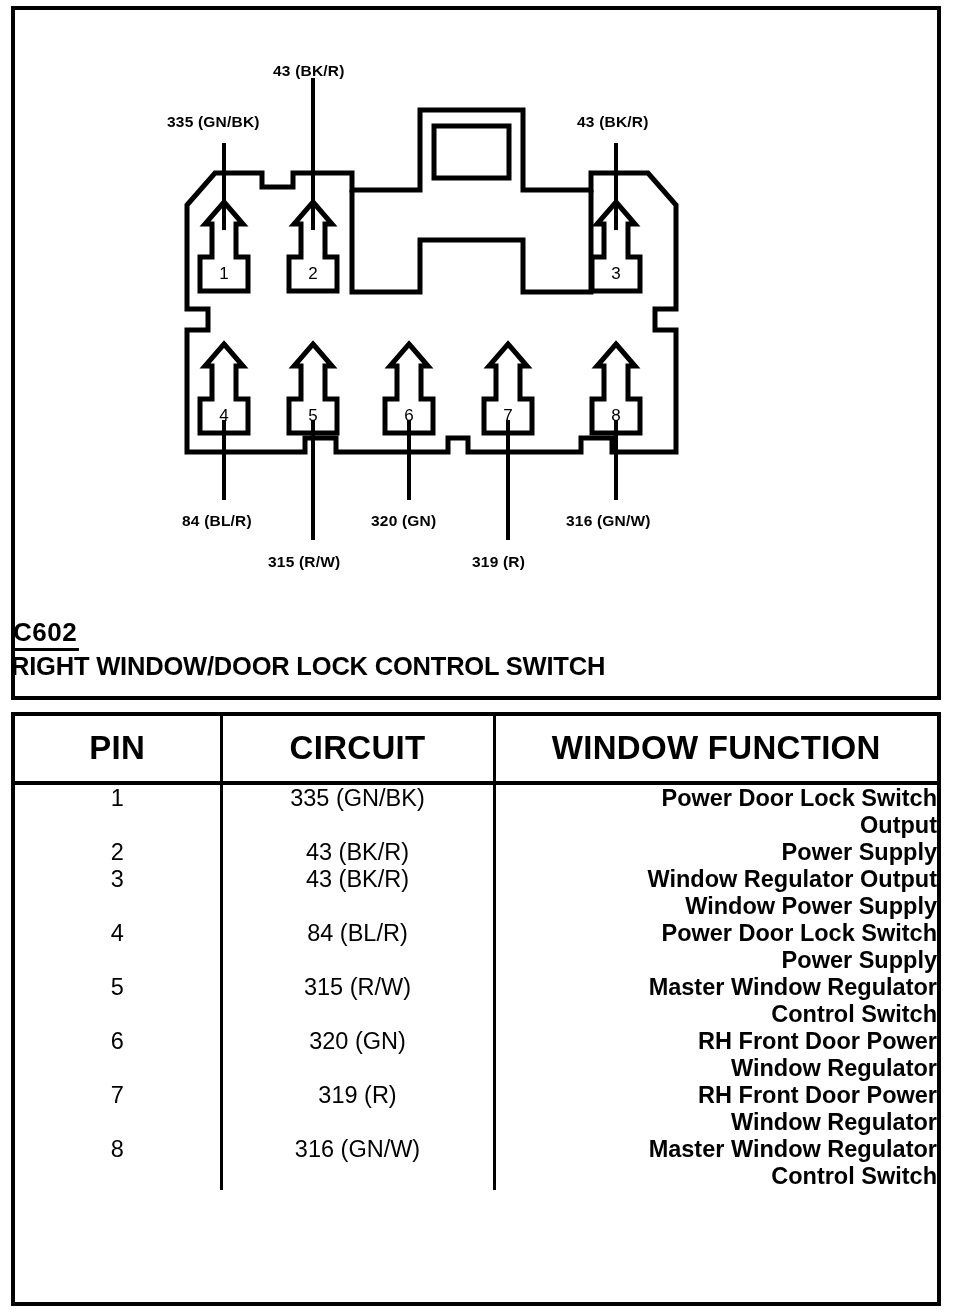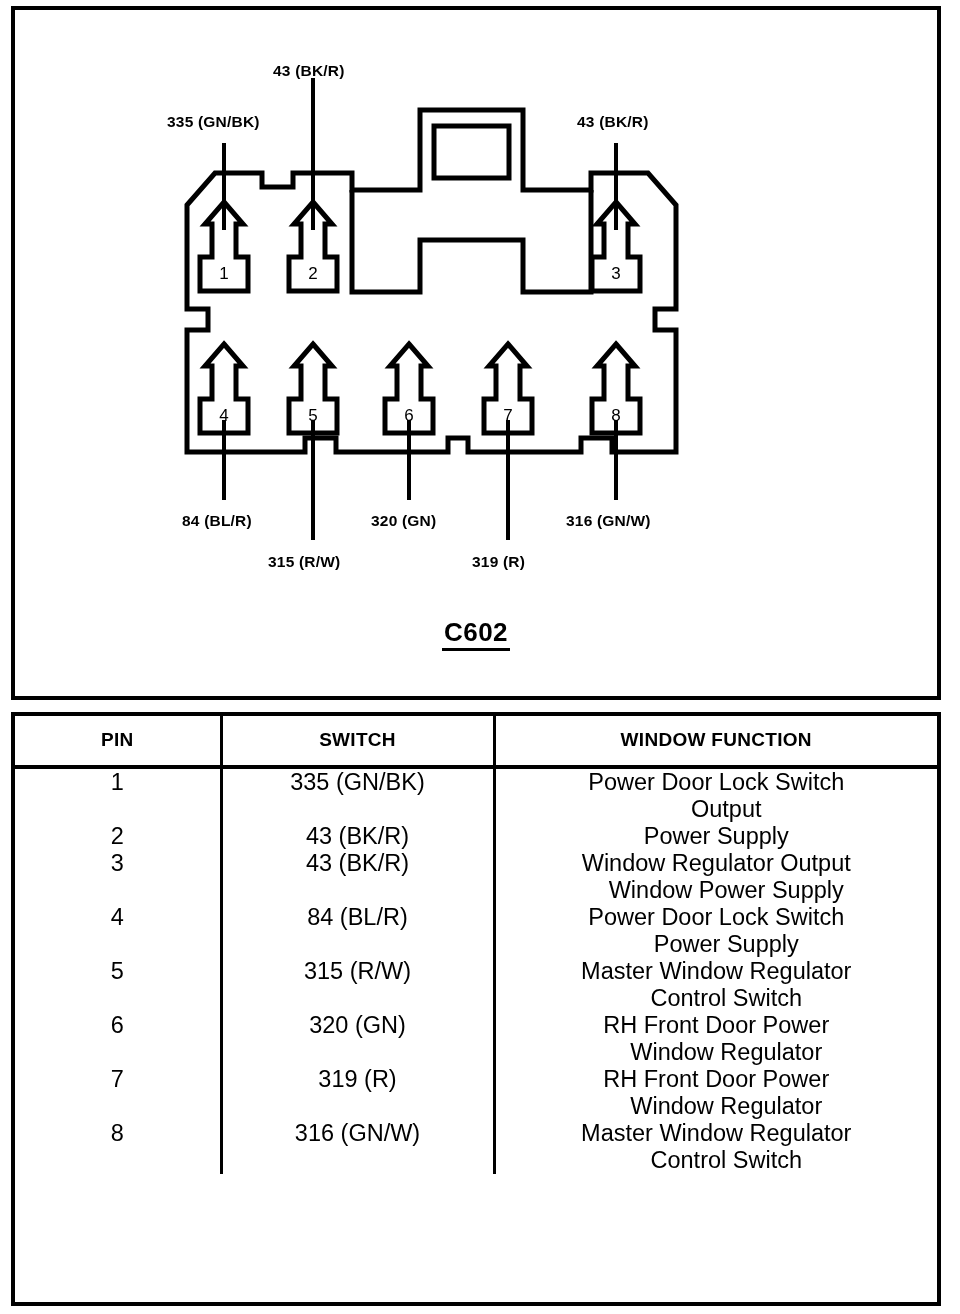--- a/index.html
+++ b/index.html
@@ -67,21 +67,20 @@
     font-size: 17px;
     font-weight: normal;
     line-height: 1;
   }
 
   
   .caption {
     position: absolute;
     left: 11px;
     width: 930px;
-    text-align: center;
   }
   .caption-id {
     top: 617px;
     font-size: 26px;
     font-weight: bold;
     letter-spacing: 0.5px;
   }
   .caption-id span {
     border-bottom: 3px solid #000;
     padding: 0 2px 1px 2px;
@@ -100,21 +99,21 @@
     top: 716px;
     width: 922px;
     border-collapse: collapse;
     table-layout: fixed;
   }
   table.pin-table col.c-pin      { width: 206px; }
   table.pin-table col.c-circuit  { width: 273px; }
   table.pin-table col.c-function { width: 443px; }
 
   table.pin-table th {
-    font-size: 19px;
+    font-size: 33px;
     font-weight: bold;
     letter-spacing: 0.3px;
     text-align: center;
     padding: 13px 0 14px 0;
     border-bottom: 4px solid #000;
   }
   table.pin-table th.col-div,
   table.pin-table td.col-div {
     border-left: 3px solid #000;
   }
@@ -125,22 +124,23 @@
   }
   td.cell-pin {
     text-align: center;
     padding-top: 7px;
   }
   td.cell-circuit {
     text-align: center;
     padding-top: 7px;
   }
   td.cell-function {
-    text-align: center;
+    text-align: right;
     padding: 7px 0 0 10px;
+    font-weight: bold;
   }
   .fn-line1 { display: block; }
   .fn-line2 { display: block; padding-left: 20px; }
 </style>
 </head>
 <body>
 
 <div id="page">
 
   <div class="diagram-frame"></div>
@@ -213,33 +213,34 @@
   <div class="wire-label" style="left:167px; top:114px;">335 (GN/BK)</div>
   <div class="wire-label" style="left:273px; top:63px;">43 (BK/R)</div>
   <div class="wire-label" style="left:577px; top:114px;">43 (BK/R)</div>
   <div class="wire-label" style="left:182px; top:513px;">84 (BL/R)</div>
   <div class="wire-label" style="left:268px; top:554px;">315 (R/W)</div>
   <div class="wire-label" style="left:371px; top:513px;">320 (GN)</div>
   <div class="wire-label" style="left:472px; top:554px;">319 (R)</div>
   <div class="wire-label" style="left:566px; top:513px;">316 (GN/W)</div>
 
   <div class="caption caption-id"><span>C602</span></div>
+  <div class="caption caption-name">RIGHT WINDOW/DOOR LOCK CONTROL SWITCH</div>
 
   <div class="table-frame"></div>
 
   <table class="pin-table">
     <colgroup>
       <col class="c-pin">
         <col class="c-circuit">
         <col class="c-function">
     </colgroup>
     <thead>
       <tr>
         <th>PIN</th>
-        <th class="col-div">SWITCH</th>
+        <th class="col-div">CIRCUIT</th>
         <th class="col-div">WINDOW FUNCTION</th>
       </tr>
     </thead>
     <tbody>
       <tr>
         <td class="cell-pin">1</td>
         <td class="cell-circuit col-div">335 (GN/BK)</td>
         <td class="cell-function col-div">
           <span class="fn-line1">Power Door Lock Switch</span>
           <span class="fn-line2">Output</span>

